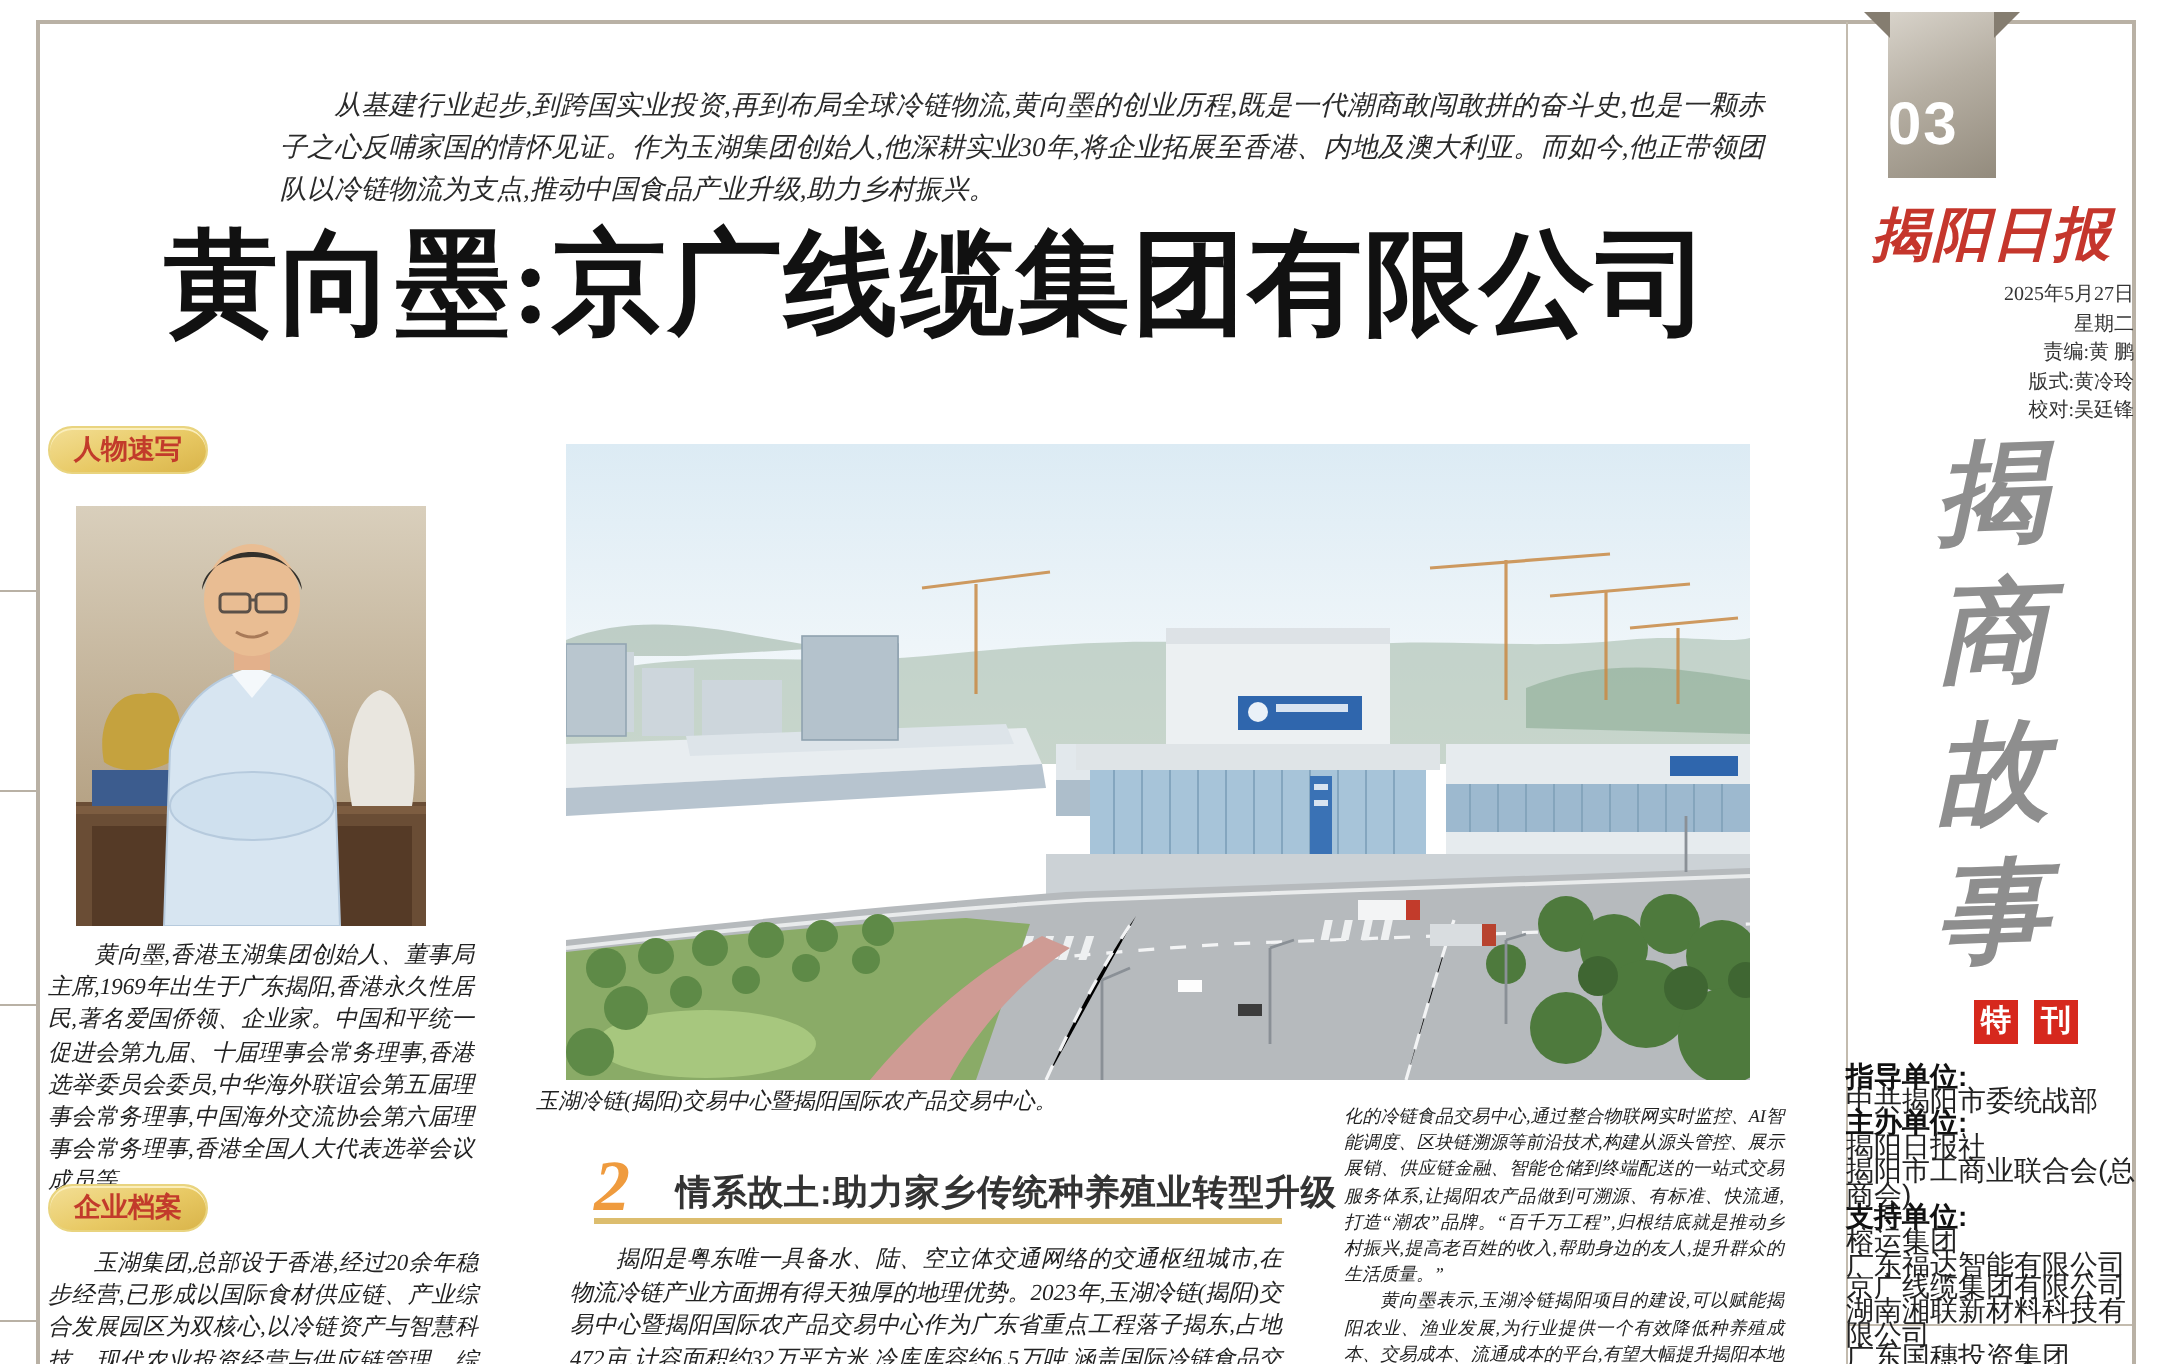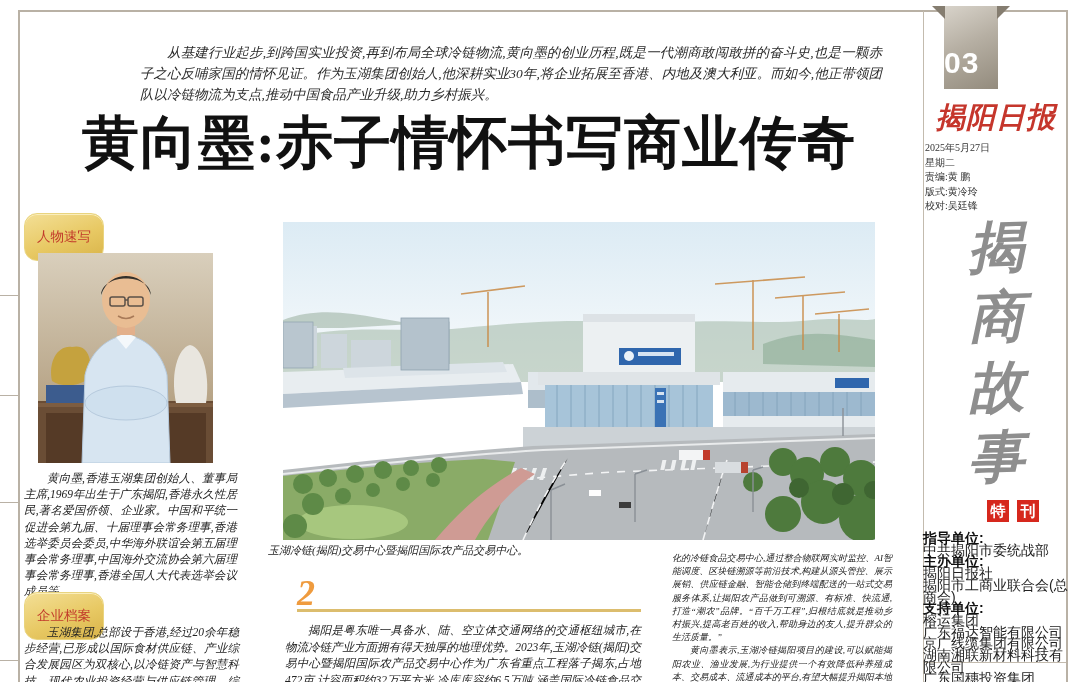--- a/index.html
+++ b/index.html
@@ -13,22 +13,22 @@
   .divider-sidebar{left:923px;top:11px;width:0;height:671px;border-left:1px solid #c3bbae;}
   .sidebar-hr{left:924px;top:662px;width:142px;height:0;border-top:1px solid #c3bbae;}
   .tick{left:0;width:18px;height:0;border-top:1px solid #b9b1a5;}
   
   .intro{left:140px;top:42px;width:742px;font-size:13.5px;line-height:21px;font-style:italic;
          text-align:justify;text-indent:2em;color:#2a2a2a;}
   .headline{left:55px;top:104px;width:828px;text-align:center;font-size:57px;line-height:78px;
             font-weight:bold;letter-spacing:1px;color:#111;white-space:nowrap;}
   
   .badge{display:inline-block;background:linear-gradient(160deg,#f3df96 0%,#e8c964 55%,#d9b44a 100%);
-         border:1px solid #e9d47f;border-radius:13px;padding:14px 12px;color:#c23b2b;
-         font-weight:normal;font-size:13.5px;font-family:"Liberation Sans","DejaVu Sans",sans-serif;
+         border:1px solid #e9d47f;border-radius:13px;padding:2px 12px;color:#c23b2b;
+         font-weight:bold;font-size:13.5px;font-family:"Liberation Sans","DejaVu Sans",sans-serif;
          box-shadow:inset 0 1px 0 #faeebc;}
   .badge1{left:24px;top:213px;}
   .badge2{left:24px;top:592px;}
   .portrait{left:38px;top:253px;width:175px;height:210px;}
   .bio{left:24px;top:470px;width:213px;font-size:11.5px;line-height:16.2px;font-style:italic;
        text-align:justify;text-indent:2em;color:#222;}
   .company{left:24px;top:624px;width:215px;font-size:11.5px;line-height:16.2px;font-style:italic;
            text-align:justify;text-indent:2em;color:#222;}
   
   .photo{left:283px;top:222px;width:592px;height:318px;}
@@ -48,21 +48,21 @@
   .ribbon{left:944px;top:6px;width:54px;height:83px;background:linear-gradient(155deg,#d8d3ca 0%,#b6afa3 45%,#938b7d 100%);
           z-index:5;text-align:left;}
   .ribbon::before{content:"";position:absolute;left:-12px;top:0;width:0;height:0;
           border-top:13px solid #857d70;border-left:13px solid transparent;}
   .ribbon::after{content:"";position:absolute;right:-12px;top:0;width:0;height:0;
           border-top:13px solid #857d70;border-right:13px solid transparent;}
   .ribbon .num{display:block;margin-top:40px;color:#fff;font-size:30px;font-weight:bold;
           font-family:"Liberation Sans","DejaVu Sans",sans-serif;letter-spacing:1px;}
   .masthead{left:925px;top:98px;width:142px;text-align:center;font-size:29px;font-weight:bold;
             font-style:italic;color:#c5362c;letter-spacing:1px;}
-  .meta{left:925px;top:141px;width:142px;text-align:left;font-size:10px;line-height:14.5px;color:#333;}
+  .meta{left:925px;top:141px;width:142px;text-align:right;font-size:10px;line-height:14.5px;color:#333;}
   .vtitle{left:925px;top:212px;width:142px;display:flex;flex-direction:column;align-items:center;}
   .vtitle span{font-size:56px;line-height:70px;color:#8e8e8e;font-weight:bold;font-style:italic;
                transform:rotate(-2deg);}
   .special{left:925px;top:500px;width:142px;text-align:center;padding-left:17px;}
   .special span{display:inline-block;width:22px;height:22px;line-height:22px;background:#d6281d;
                 color:#fff;font-size:15px;font-weight:bold;margin:0 2px;
                 font-family:"Liberation Sans","DejaVu Sans",sans-serif;}
   .credits{left:923px;top:533px;width:146px;text-align:left;font-size:14px;line-height:11.7px;
            color:#222;font-family:"Liberation Sans","DejaVu Sans",sans-serif;}
   .credits .hd{font-weight:bold;color:#111;}
@@ -76,21 +76,21 @@
   <div class="abs border-left"></div>
   <div class="abs border-right"></div>
   <div class="abs divider-sidebar"></div>
   <div class="abs sidebar-hr"></div>
   <div class="abs tick" style="top:295px"></div>
   <div class="abs tick" style="top:395px"></div>
   <div class="abs tick" style="top:502px"></div>
   <div class="abs tick" style="top:660px"></div>
 
   <div class="abs intro">从基建行业起步,到跨国实业投资,再到布局全球冷链物流,黄向墨的创业历程,既是一代潮商敢闯敢拼的奋斗史,也是一颗赤子之心反哺家国的情怀见证。作为玉湖集团创始人,他深耕实业30年,将企业拓展至香港、内地及澳大利亚。而如今,他正带领团队以冷链物流为支点,推动中国食品产业升级,助力乡村振兴。</div>
-  <div class="abs headline">黄向墨:赤子情怀书写商业传奇</div>
+  <div class="abs headline">黄向墨:京广线缆集团有限公司</div>
 
   <div class="abs badge badge1">人物速写</div>
 
   <div class="abs portrait">
     <svg width="175" height="210" viewBox="0 0 175 210" xmlns="http://www.w3.org/2000/svg">
       <defs>
         <linearGradient id="pbg" x1="0" y1="0" x2="0" y2="1">
           <stop offset="0" stop-color="#d9cfbc"></stop>
             <stop offset="1" stop-color="#a8916f"></stop>
         </linearGradient>
@@ -285,20 +285,21 @@
           <line x1="352" y1="252" x2="364" y2="248"></line>
         <line x1="470" y1="290" x2="470" y2="248"></line>
           <line x1="470" y1="248" x2="480" y2="245"></line>
         <line x1="560" y1="214" x2="560" y2="186"></line>
       </g>
     </svg>
   </div>
   <div class="abs caption">玉湖冷链(揭阳)交易中心暨揭阳国际农产品交易中心。</div>
 
   <div class="abs sec-num">2</div>
+  <div class="abs sec-title">情系故土:助力家乡传统种养殖业转型升级</div>
   <div class="abs sec-underline"></div>
   <div class="abs col1">揭阳是粤东唯一具备水、陆、空立体交通网络的交通枢纽城市,在物流冷链产业方面拥有得天独厚的地理优势。2023年,玉湖冷链(揭阳)交易中心暨揭阳国际农产品交易中心作为广东省重点工程落子揭东,占地472亩,计容面积约32万平方米,冷库库容约6.5万吨,涵盖国际冷链食品交易、潮汕特色食品综合体验区、定制家政食品加工</div>
   <div class="abs col2">
     <div class="p1">化的冷链食品交易中心,通过整合物联网实时监控、AI智能调度、区块链溯源等前沿技术,构建从源头管控、展示展销、供应链金融、智能仓储到终端配送的一站式交易服务体系,让揭阳农产品做到可溯源、有标准、快流通,打造“潮农”品牌。“百千万工程”,归根结底就是推动乡村振兴,提高老百姓的收入,帮助身边的友人,提升群众的生活质量。”</div>
     <div class="p2">黄向墨表示,玉湖冷链揭阳项目的建设,可以赋能揭阳农业、渔业发展,为行业提供一个有效降低种养殖成本、交易成本、流通成本的平台,有望大幅提升揭阳本地农渔产品的流通效率,对提升区域经济竞争力方面具有显著作用。作为在揭阳这片热土上成长起来的企</div>
   </div>
 
   <div class="abs ribbon">
     <span class="num">03</span>
   </div>

